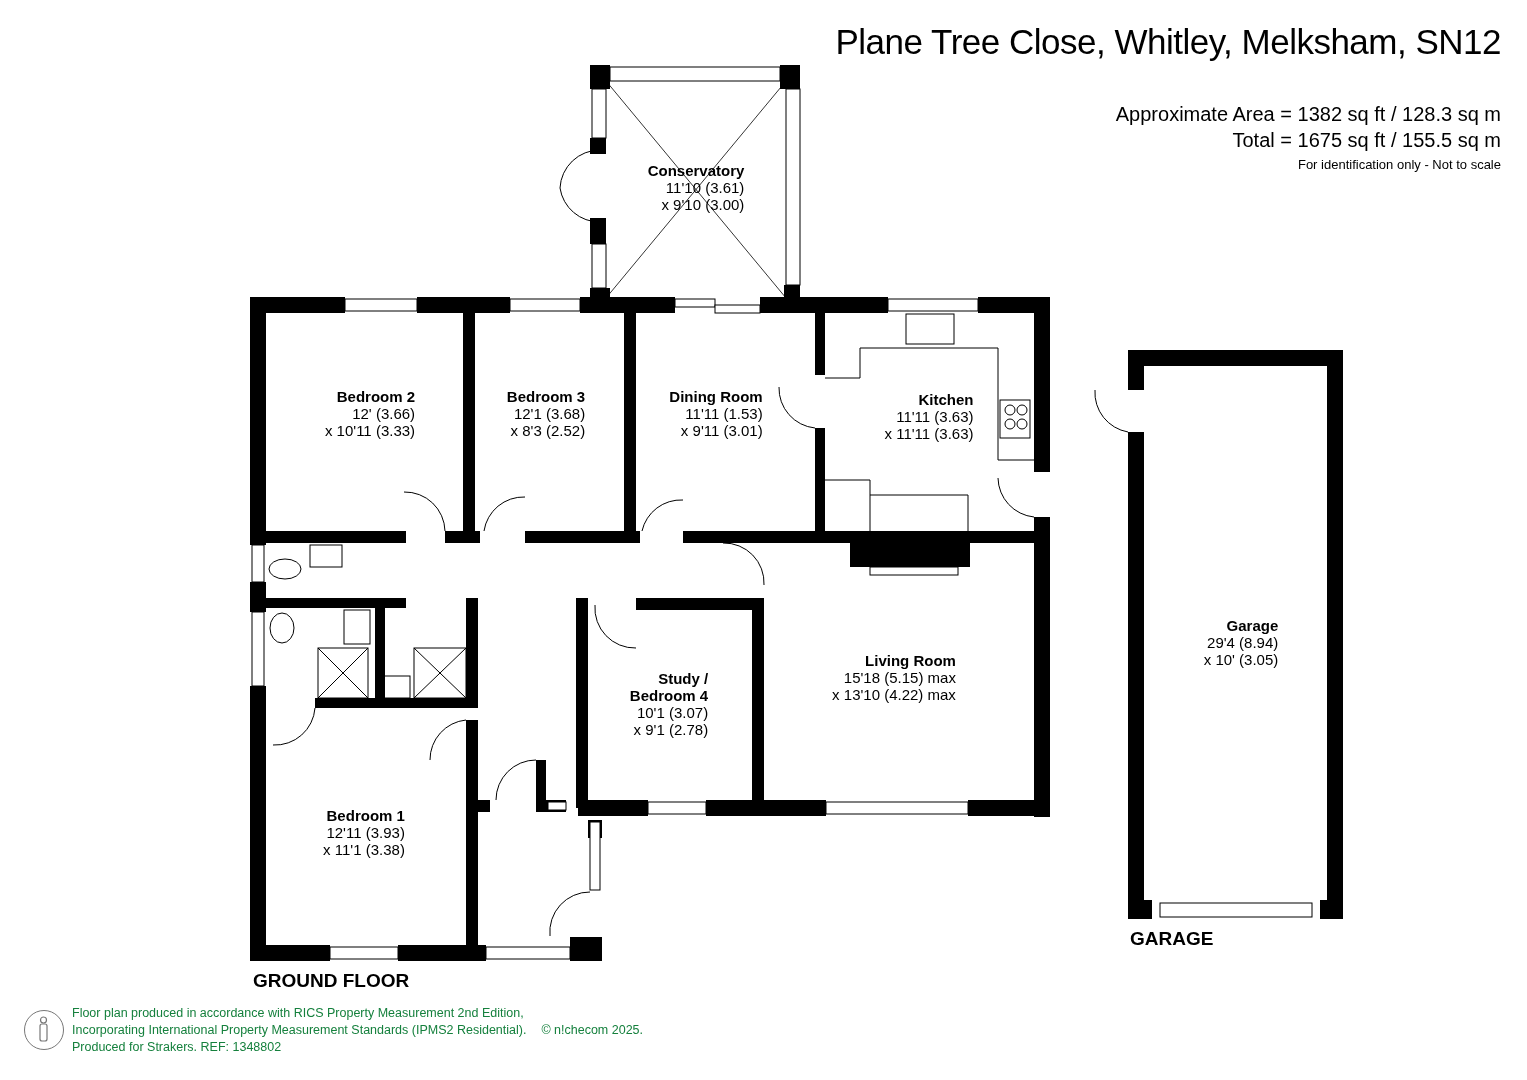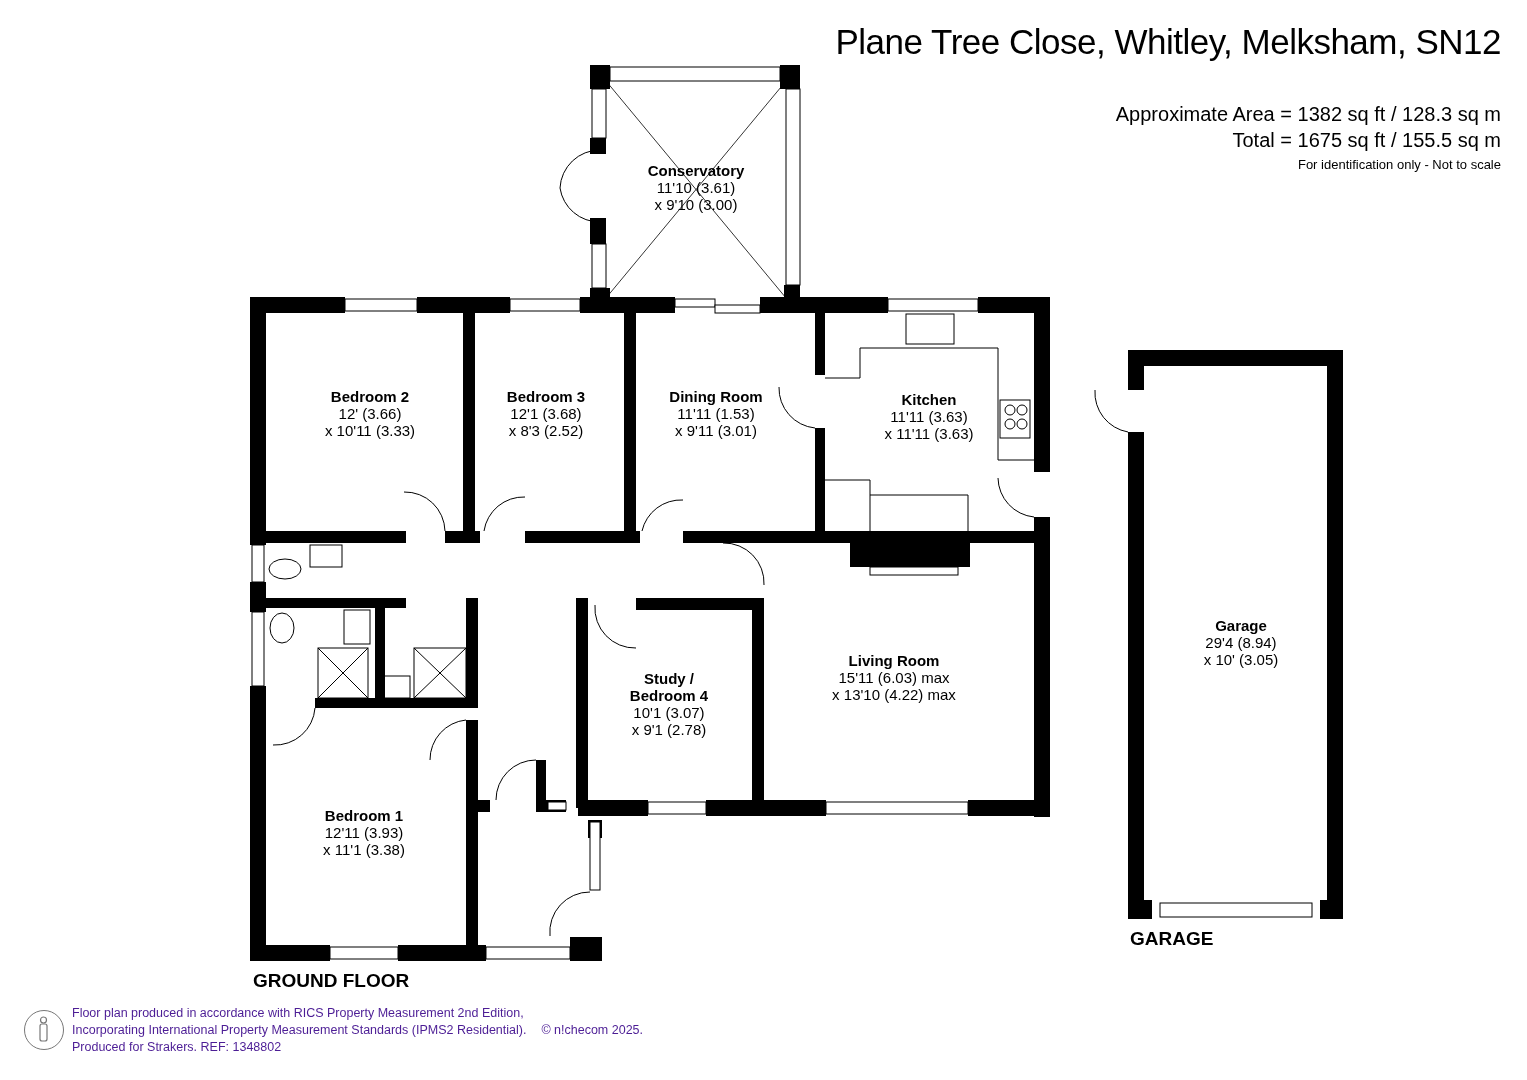--- a/index.html
+++ b/index.html
@@ -1,25 +1,25 @@
 <!DOCTYPE html>
 <html><head>
 <meta charset="utf-8">
 <style>
   html, body { margin: 0; padding: 0; background: #ffffff; }
   body { width: 1527px; height: 1080px; position: relative; overflow: hidden; font-family: "Liberation Sans", sans-serif; color: #000; }
   .title { position: absolute; right: 26px; top: 22px; font-size: 35px; font-weight: normal; letter-spacing: -0.5px; white-space: nowrap; }
   .areas { position: absolute; right: 26px; top: 74px; text-align: right; font-size: 20px; line-height: 26px; margin-top: 27px; }
   .disclaimer { position: absolute; right: 26px; top: 157px; font-size: 13px; }
   .floor-label { position: absolute; font-size: 19px; font-weight: bold; }
-  .footer { position: absolute; left: 72px; top: 1005px; font-size: 12.5px; color: #4c1d95; line-height: 17px; }
+  .footer { position: absolute; left: 72px; top: 1005px; font-size: 12.5px; color: #15803d; line-height: 17px; }
   .footer .copy { margin-left: 15px; }
   .person-icon { position: absolute; left: 24px; top: 1010px; width: 40px; height: 40px; border: 1.5px solid #777; border-radius: 50%; box-sizing: border-box; }
   svg.plan { position: absolute; left: 0; top: 0; }
-  .room-label { position: absolute; text-align: center; font-size: 15px; line-height: 17px; transform: translateX(-50%); white-space: nowrap; }
+  .room-label { position: absolute; text-align: right; font-size: 15px; line-height: 17px; transform: translateX(-50%); white-space: nowrap; }
   .room-label .name { font-weight: bold; }
 </style>
 </head>
 <body>
 
 <svg class="plan" width="1527" height="1080" viewBox="0 0 1527 1080">
   <g fill="#000">
 
     <rect x="590" y="65" width="20" height="24"></rect>
     <rect x="780" y="65" width="20" height="24"></rect>
@@ -179,21 +179,21 @@
   <div>11'11 (1.53)</div>
   <div>x 9'11 (3.01)</div>
 </div>
 <div class="room-label" style="left:929px;top:391px">
   <div class="name">Kitchen</div>
   <div>11'11 (3.63)</div>
   <div>x 11'11 (3.63)</div>
 </div>
 <div class="room-label" style="left:894px;top:652px">
   <div class="name">Living Room</div>
-  <div>15'11 (6.03) max</div>
+  <div>15'18 (5.15) max</div>
   <div>x 13'10 (4.22) max</div>
 </div>
 <div class="room-label" style="left:669px;top:670px">
   <div class="name">Study /</div>
   <div class="name">Bedroom 4</div>
   <div>10'1 (3.07)</div>
   <div>x 9'1 (2.78)</div>
 </div>
 <div class="room-label" style="left:364px;top:807px">
   <div class="name">Bedroom 1</div>

